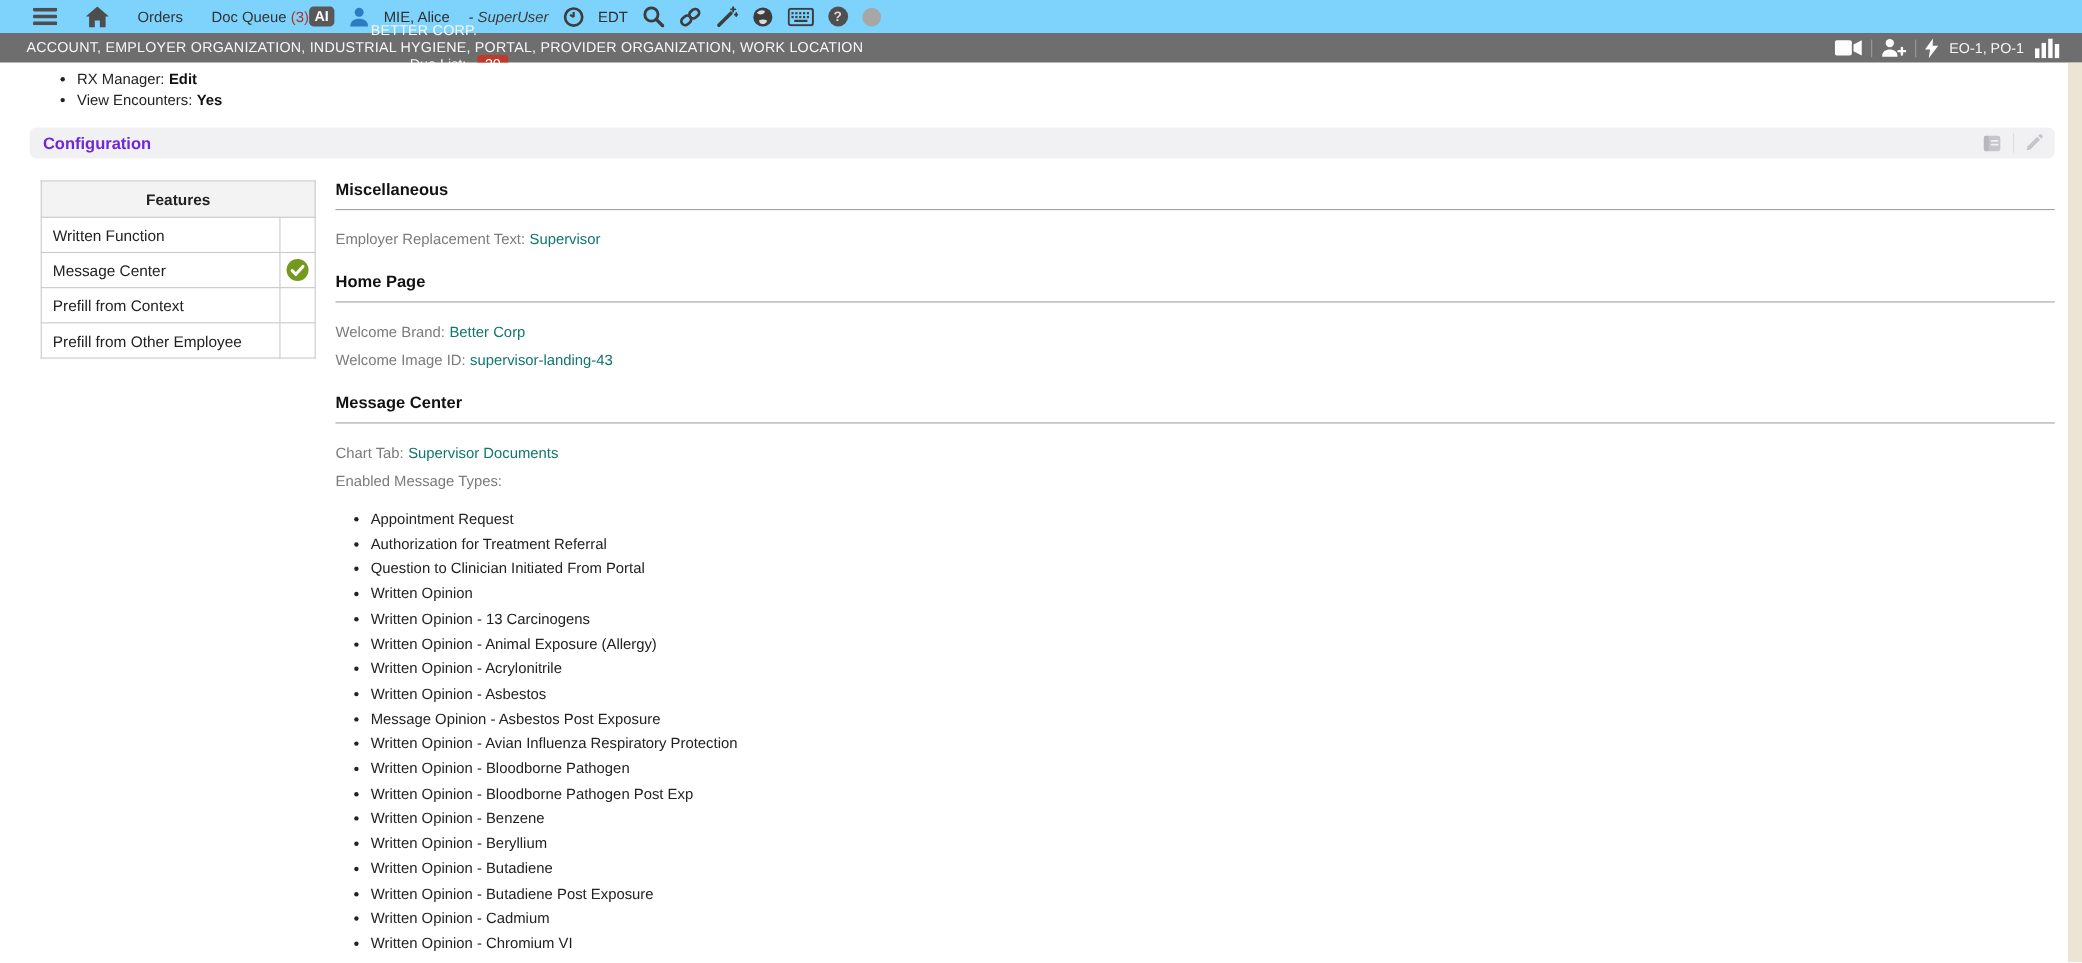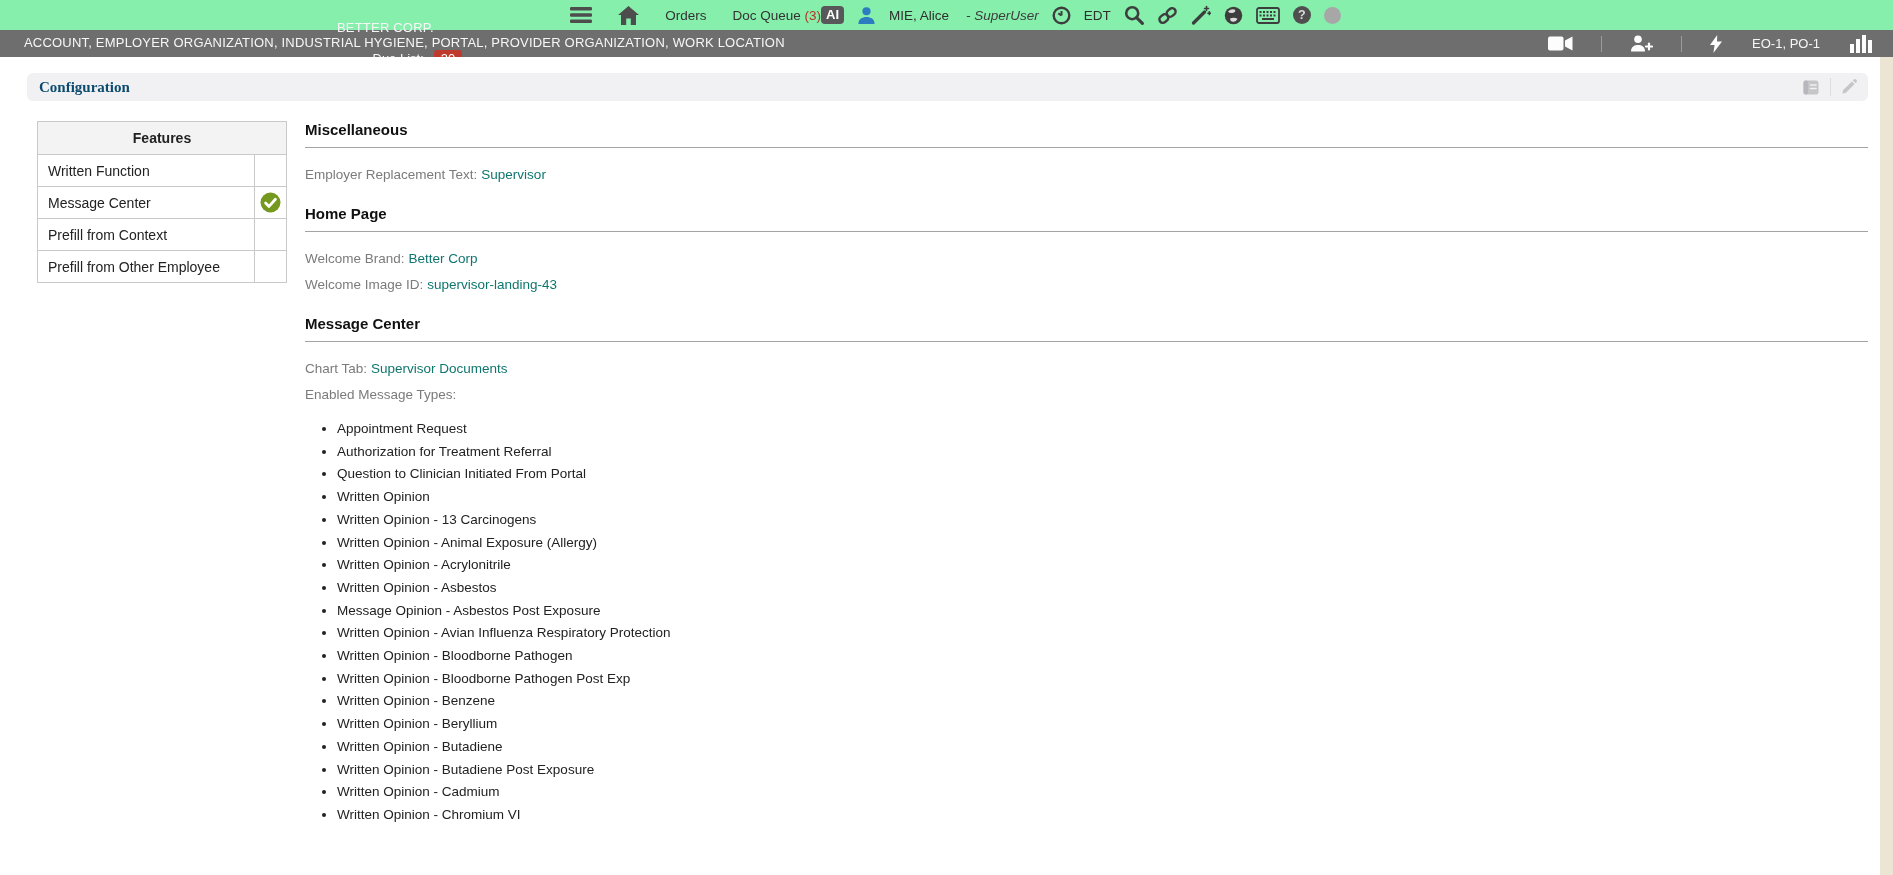--- a/index.html
+++ b/index.html
@@ -7,22 +7,22 @@
   body {
     font-family: "Liberation Sans", sans-serif;
     background: #ffffff;
     color: #1f1f1f;
     position: relative;
   }
 
   
   .topbar {
     position: absolute; top: 0; left: 0; width: 100%; height: 30px;
-    background: #86efac;
-    display: flex; align-items: center; justify-content: center;
+    background: #7dd3fc;
+    display: flex; align-items: center; justify-content: flex-start;
     padding: 0 12px 0 30px;
     font-size: 13.5px; color: #333;
   }
   .topbar-left { display: flex; align-items: center; gap: 26px; }
   .topbar-right { display: flex; align-items: center; gap: 13px; }
   .tico { display: inline-flex; align-items: center; justify-content: center; cursor: pointer; }
   .tico svg { display: block; }
   .nav-link { cursor: pointer; white-space: nowrap; }
   .count-red { color: #b63326; }
   .ai-badge {
@@ -47,21 +47,21 @@
     padding: 0 18px 0 24px; font-size: 13px;
   }
   .ctx-left { display: flex; align-items: center; white-space: nowrap; flex-direction: column; }
   .ctx-company { margin-right: 38px; cursor: pointer; letter-spacing: .2px; }
   .ctx-categories { cursor: pointer; letter-spacing: .2px; }
   .ctx-due { display: flex; align-items: center; margin-left: 26px; }
   .due-badge {
     background: #bf3a2b; color: #fff; padding: 1px 7px 2px; border-radius: 3px;
     margin-left: 10px; font-size: 13px; cursor: pointer;
   }
-  .ctx-right { display: flex; align-items: center; gap: 28px; }
+  .ctx-right { display: flex; align-items: center; gap: 8px; }
   .ctx-divider { width: 1px; height: 16px; background: #9b9b9b; }
   .ctx-label { white-space: nowrap; margin: 0 2px; cursor: pointer; }
 
   
   .page {
     position: absolute; top: 57px; left: 0; right: 0; bottom: 0;
     background: #fff; overflow: hidden;
   }
   .edge-strip {
     position: absolute; top: 0; right: 0; bottom: 0; width: 13px;
@@ -70,21 +70,21 @@
 
   .settings-list { margin: 5px 0 0; padding-left: 70px; list-style: disc; color: #222; }
   .settings-list li { line-height: 19px; font-size: 13.5px; }
   .settings-list .val { font-weight: bold; color: #111; margin-left: 4px; }
 
   .config-header {
     margin: 16px 25px 0 27px; height: 28px; background: #f1f1f3; border-radius: 6px;
     display: flex; align-items: center; justify-content: space-between;
     padding: 0 10px 0 12px;
   }
-  .config-title { font-size: 15px; font-weight: bold; color: #0c4a6e; font-family: Liberation Serif, serif; }
+  .config-title { font-size: 15px; font-weight: bold; color: #6d28d9; }
   .config-actions { display: flex; align-items: center; gap: 9px; }
   .config-actions .aico { display: inline-flex; cursor: pointer; }
   .vdiv { width: 1px; height: 18px; background: #dcdcde; }
 
   .config-body { display: flex; align-items: flex-start; margin: 20px 12px 0 37px; }
 
   table.features {
     border-collapse: collapse; width: 250px; font-size: 14px; color: #222;
     border: 1px solid #b9b9b9;
   }
@@ -246,20 +246,24 @@
             <rect x="18" y="5" width="4" height="13"></rect>
           </g>
         </svg>
     </span>
   </div>
 </div>
 
 <main class="page">
   <div class="edge-strip"></div>
 
+  <ul class="settings-list">
+    <li><span>RX Manager:</span><span class="val">Edit</span></li>
+    <li><span>View Encounters:</span><span class="val">Yes</span></li>
+  </ul>
 
   <div class="config-header">
     <span class="config-title">Configuration</span>
     <span class="config-actions">
       <span class="aico">
         <svg width="20" height="17" viewBox="0 0 20 17">
             <rect x="2.5" y="1.5" width="15" height="14" rx="2.5" fill="#c5c5ca"></rect>
             <rect x="2.5" y="1.5" width="4.5" height="14" rx="2" fill="#b7b7bd"></rect>
             <g stroke="#f1f1f3" stroke-width="1.6" stroke-linecap="round">
               <line x1="9.5" y1="6" x2="15" y2="6"></line>

